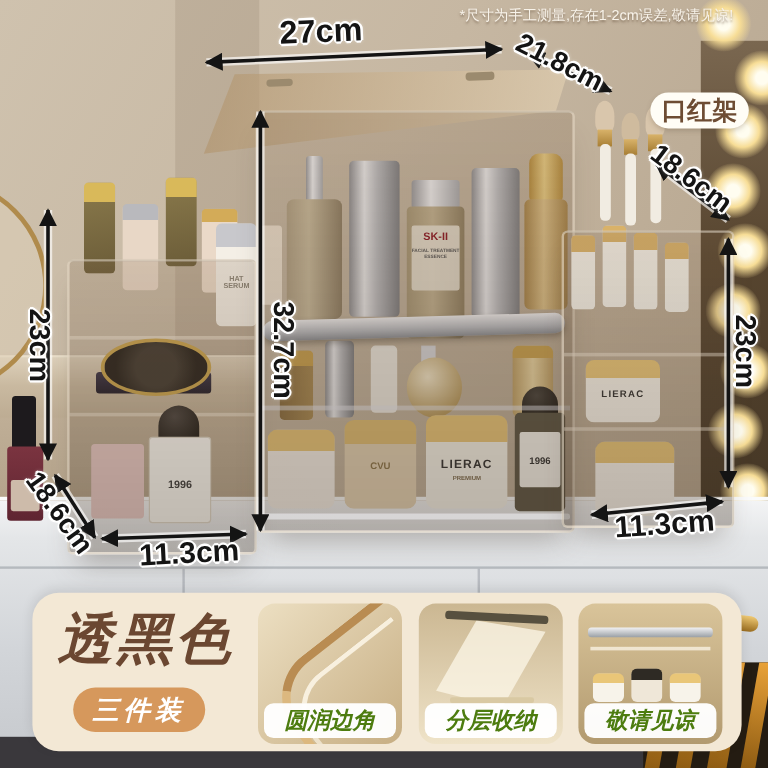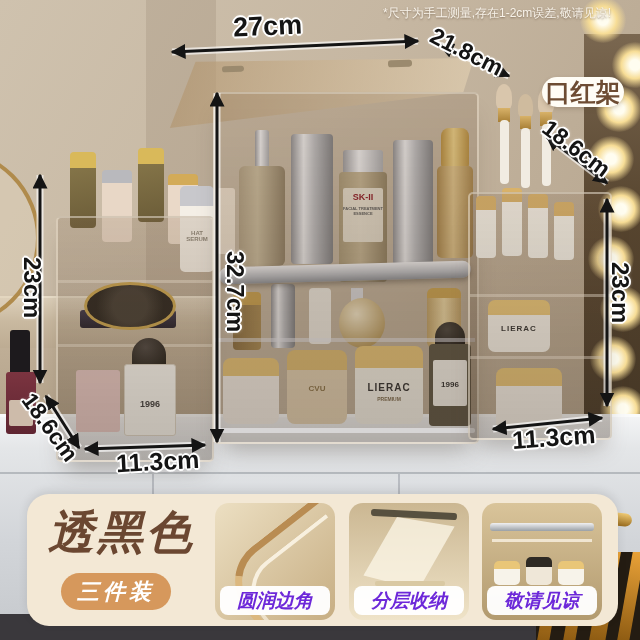--- a/index.html
+++ b/index.html
@@ -43,21 +43,21 @@
   
   .glass{position:absolute;left:0;right:0;bottom:0;border:2px solid rgba(242,232,214,.55);
          border-radius:5px;background:linear-gradient(180deg,rgba(125,98,72,.20),rgba(70,55,40,.34));
          box-shadow:0 16px 22px -10px rgba(80,70,60,.4);}
   .tier{position:absolute;left:2px;right:2px;height:3px;background:rgba(245,235,220,.5);}
   .silver{background:linear-gradient(90deg,#8f8f93,#ececee 30%,#bdbec2 55%,#7e7f83);}
   .cap-silver{background:linear-gradient(90deg,#9a9a9e,#f0f0f2 40%,#a9aaae);}
   .microtext{position:absolute;left:0;right:0;text-align:center;color:#2e2e2e;font-weight:700;}
   .thumbcap{position:absolute;left:5px;right:5px;bottom:5px;height:29px;border-radius:8px;
         background:rgba(255,255,255,.96);display:flex;align-items:center;justify-content:center;
-        font-size:19px;font-weight:700;color:#6d28d9;}
+        font-size:19px;font-weight:700;color:#4d7c0f;}
 </style>
 </head>
 <body>
 
 <div class="stage">
 
   <div class="abs wall"></div>
   <div class="abs wallpanel"></div>
   <div class="abs rail"></div>
   <div class="abs lowwall"></div>
@@ -214,21 +214,21 @@
   <div class="dim" style="left:233px;top:13px;font-size:27px;transform:rotate(-2.5deg);">27cm</div>
   <div class="dim" style="left:437px;top:24px;font-size:23px;transform:rotate(27deg);transform-origin:0 0;">21.8cm</div>
   <div class="dim" style="left:552px;top:116px;font-size:23px;transform:rotate(37deg);transform-origin:0 0;">18.6cm</div>
   <div class="dim" style="left:632px;top:262px;font-size:24px;transform:rotate(90deg);transform-origin:0 0;">23cm</div>
   <div class="dim" style="left:512px;top:425px;font-size:25px;transform:rotate(-4deg);">11.3cm</div>
   <div class="dim" style="left:247px;top:251px;font-size:24px;transform:rotate(90deg);transform-origin:0 0;">32.7cm</div>
   <div class="dim" style="left:44px;top:257px;font-size:24px;transform:rotate(90deg);transform-origin:0 0;">23cm</div>
   <div class="dim" style="left:36px;top:389px;font-size:23px;transform:rotate(54deg);transform-origin:0 0;">18.6cm</div>
   <div class="dim" style="left:116px;top:449px;font-size:25px;transform:rotate(-3deg);">11.3cm</div>
 
-  <div class="pill" style="left:542px;top:77px;width:82px;height:30px;font-size:25px;">口红架</div>
+  <div class="pill" style="left:542px;top:77px;width:82px;height:30px;font-size:21px;">口红架</div>
 
   <div class="disclaimer">*尺寸为手工测量,存在1-2cm误差,敬请见谅!</div>
 
   <div class="abs" style="left:27px;top:494px;width:591px;height:132px;background:#f3e8d5;border-radius:22px;box-shadow:0 -3px 10px rgba(0,0,0,.10);font-style:italic;">
     <div class="abs" style="left:21px;top:8px;font-size:46px;font-weight:800;letter-spacing:3px;color:#6b4731;">透黑色</div>
     <div class="abs" style="left:34px;top:79px;width:110px;height:37px;border-radius:19px;background:#d6985c;display:flex;align-items:center;justify-content:center;font-size:22px;font-weight:700;letter-spacing:4px;color:#fff;">三件装</div>
 
     <div class="abs" style="left:188px;top:9px;width:120px;height:117px;border-radius:14px;overflow:hidden;background:linear-gradient(135deg,#ecdfc2,#c7ae83);">
       <div class="abs" style="left:28px;top:18px;width:120px;height:120px;border-top:7px solid #b98c52;border-left:7px solid #dcb87f;border-radius:44px 0 0 0;transform:rotate(-38deg);"></div>
       <div class="abs" style="left:44px;top:34px;width:110px;height:110px;border-top:4px solid rgba(255,250,238,.8);border-left:4px solid rgba(255,250,238,.6);border-radius:38px 0 0 0;transform:rotate(-38deg);"></div>

